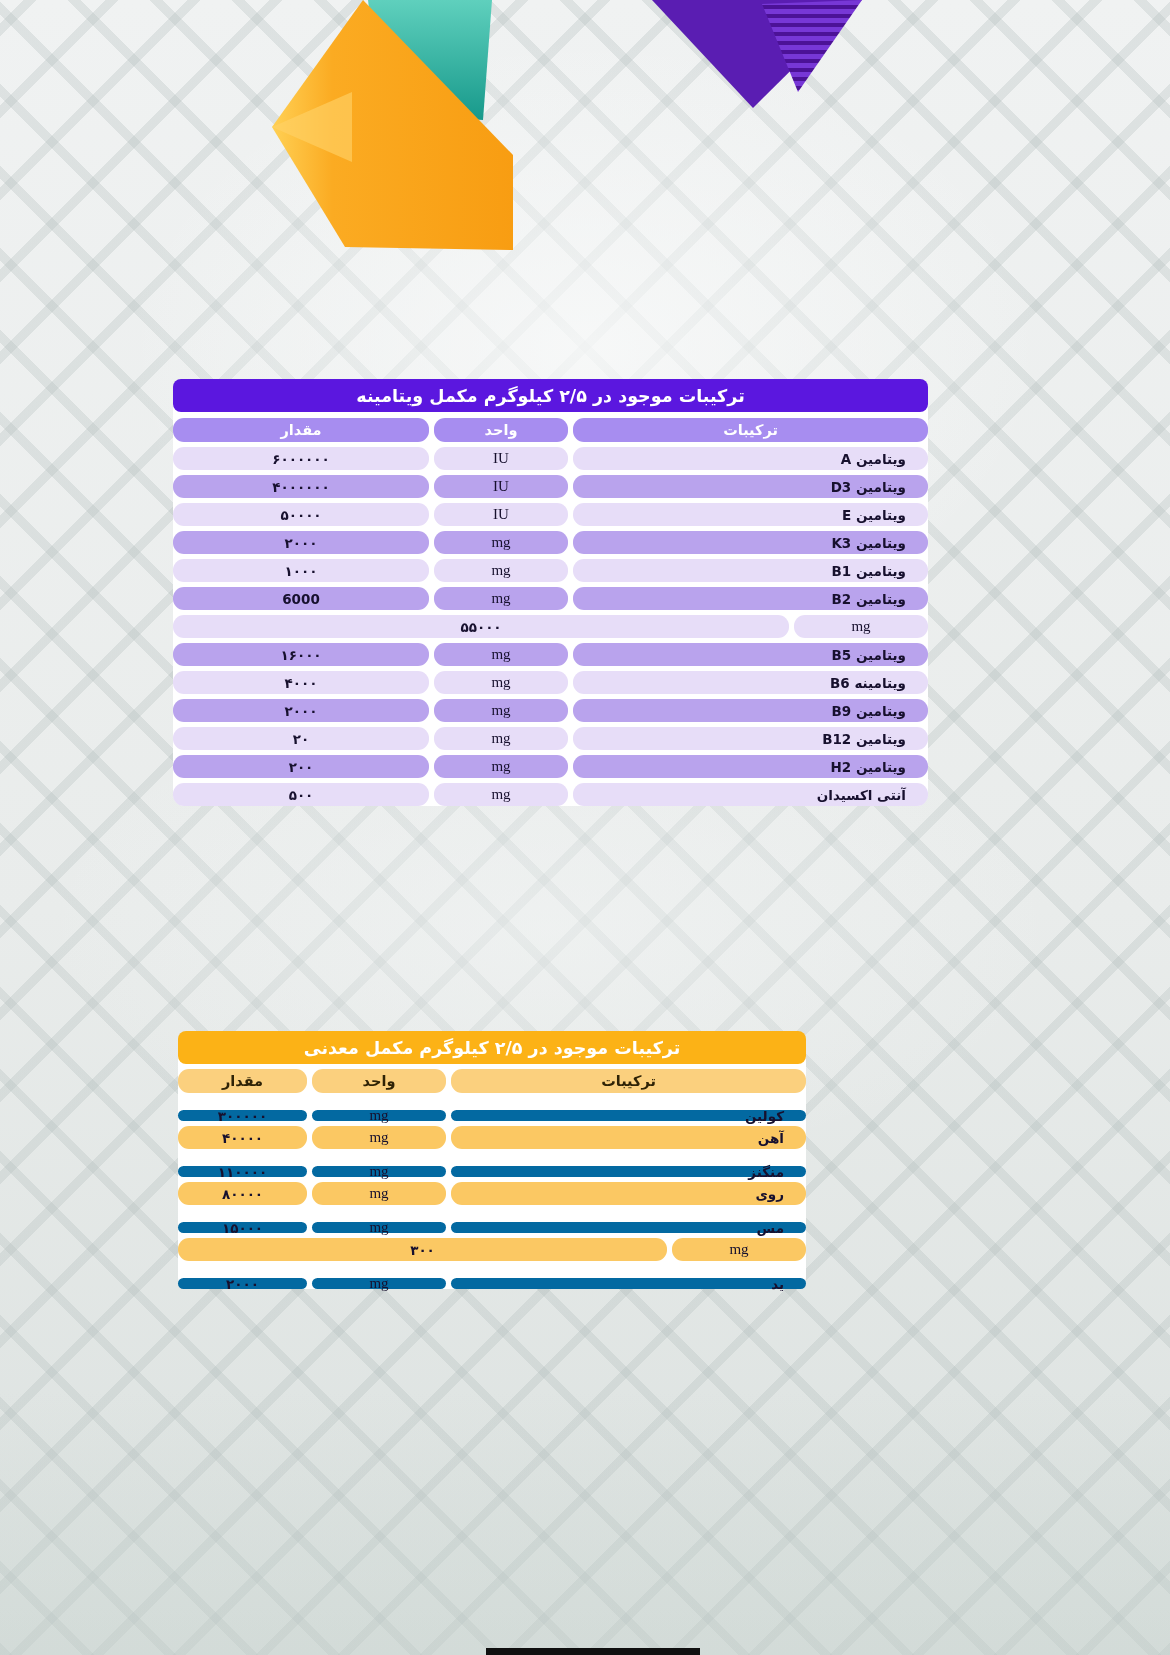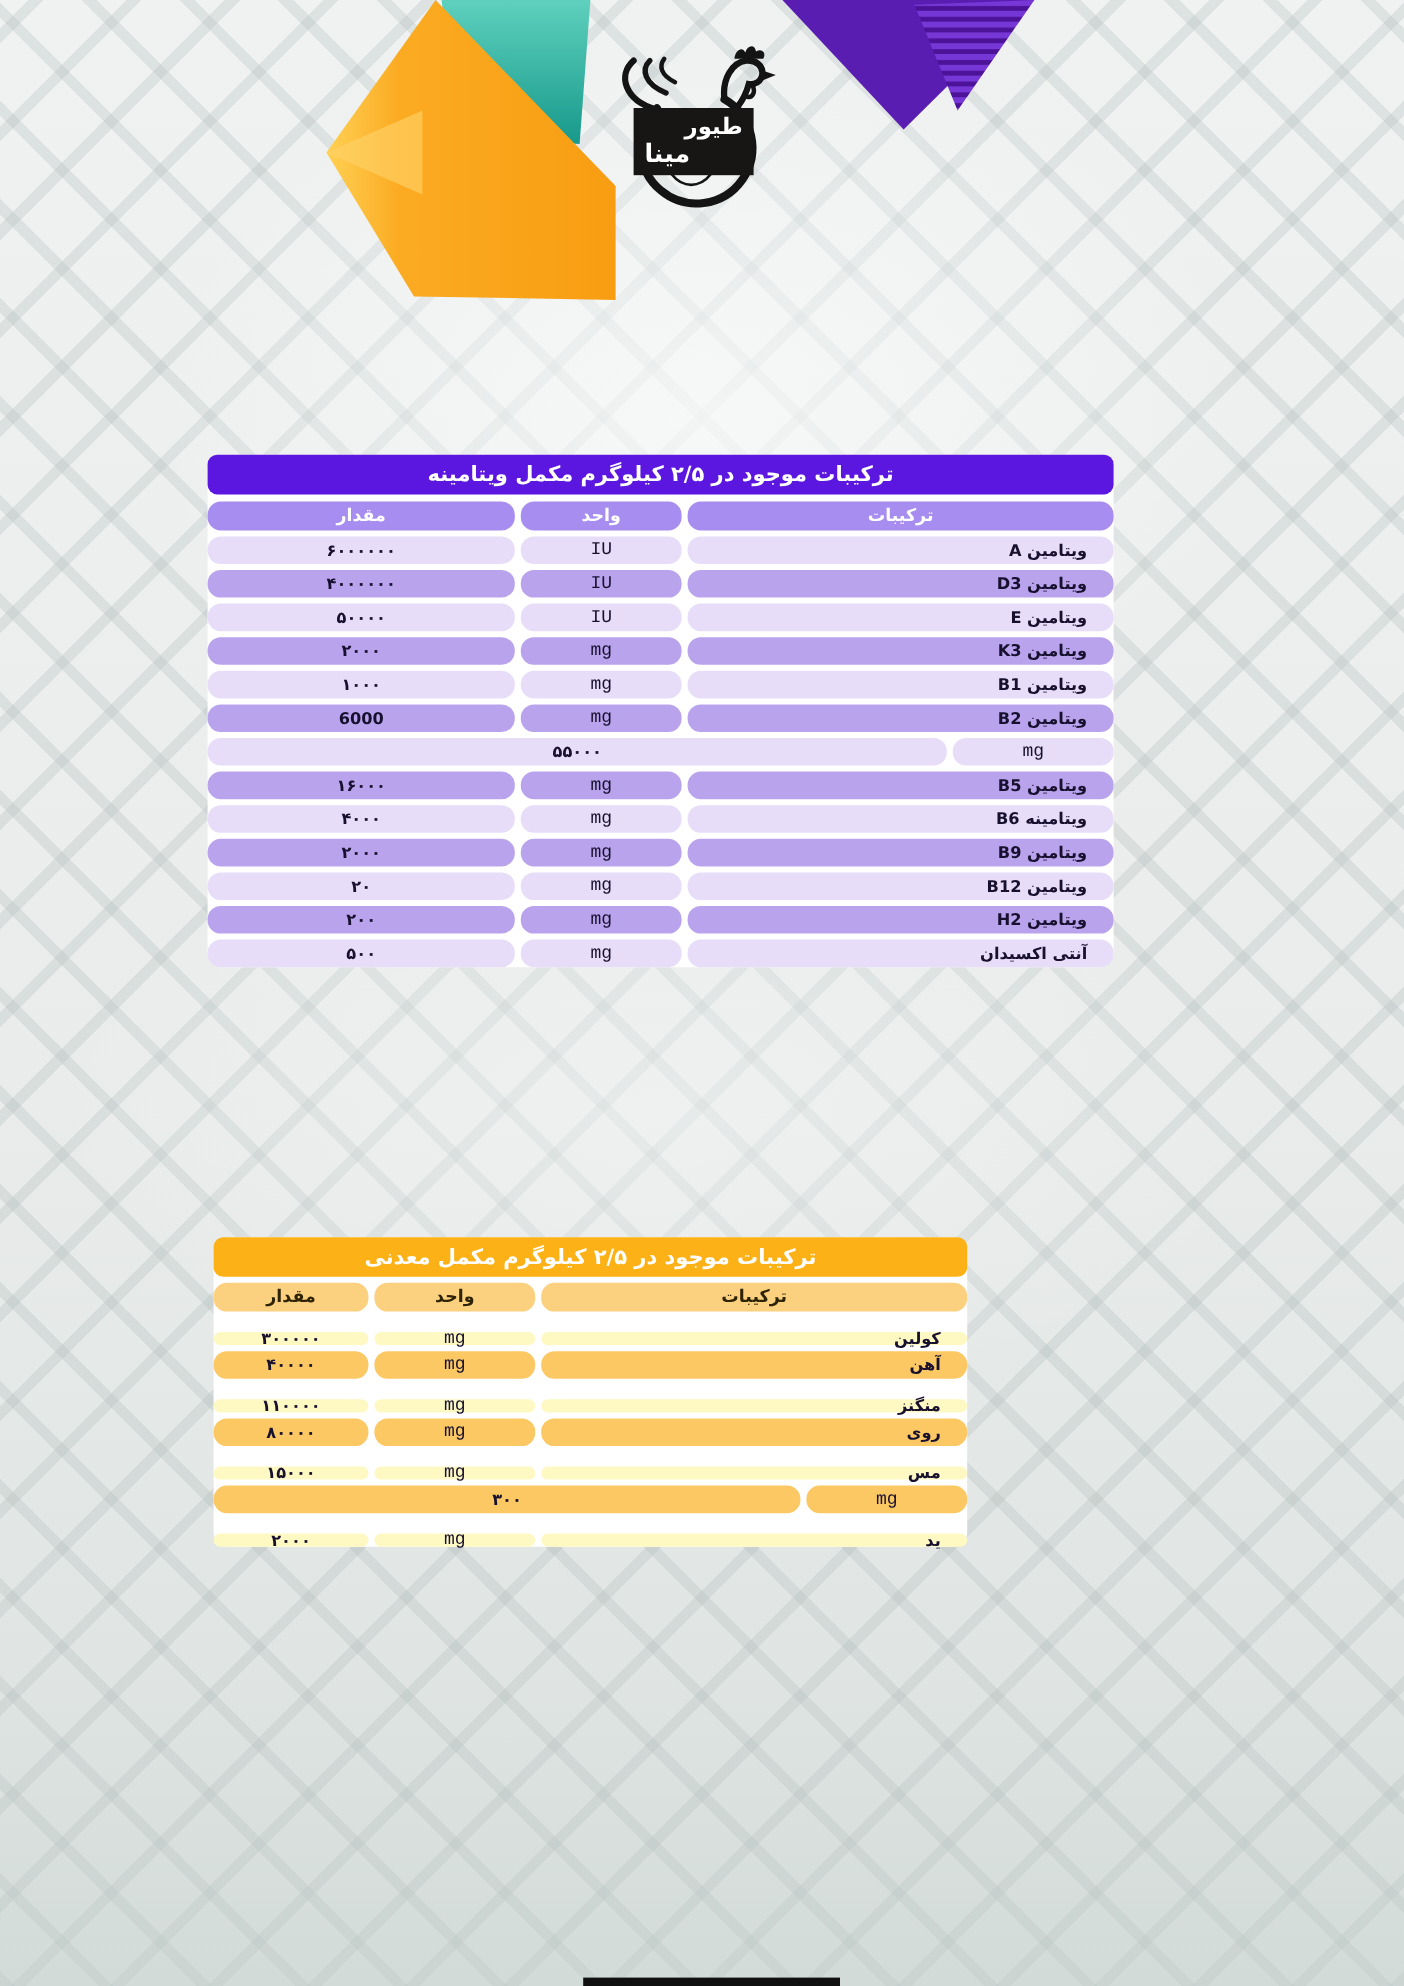--- a/index.html
+++ b/index.html
@@ -41,35 +41,35 @@
     height:33px;border-radius:8px;display:flex;align-items:center;justify-content:center;
     color:#fff;font-weight:bold;font-size:17.5px;
   }
   .row{display:flex;direction:rtl;gap:5px;height:23px;margin-top:5px;}
   .row.head{height:24px;margin-top:6px;}
   .cell{
     border-radius:11px;display:flex;align-items:center;justify-content:center;
     font-weight:bold;font-size:13.5px;color:#17102e;box-sizing:border-box;
   }
   .cell.name{flex:0 0 355px;justify-content:flex-start;padding-right:22px;}
-  .cell.unit{flex:0 0 134px;font-family:Liberation Mono, monospace;font-weight:normal;font-size:15px;}
+  .cell.unit{flex:0 0 134px;font-family:Liberation Serif, serif;font-weight:normal;font-size:15px;}
   .cell.amount{flex:1 1 auto;text-align:right;}
   
   .tbl.vitamin{left:173px;top:379px;width:755px;}
   .tbl.vitamin .title{background:#5b17df;}
   .tbl.vitamin .row.head .cell{background:#a78df0;color:#fff;font-size:14.5px;font-family:"DejaVu Sans",sans-serif;font-weight:bold;}
   .tbl.vitamin .row.light .cell{background:#e7ddf8;}
   .tbl.vitamin .row.dark  .cell{background:#b9a3ed;}
   
   .tbl.mineral{left:178px;top:1031px;width:628px;}
   .tbl.mineral .title{background:#fcb216;}
   .tbl.mineral .row{margin-top:5px;}
   .tbl.mineral .rows{margin-top:4px;}
   .tbl.mineral .row.head .cell{background:#fbd07e;color:#2f2306;font-size:14.5px;font-family:"DejaVu Sans",sans-serif;font-weight:bold;}
-  .tbl.mineral .row.light .cell{background:#fef9c3;margin-top:12px;}
+  .tbl.mineral .row.light .cell{background:#0369a1;margin-top:12px;}
   .tbl.mineral .row.dark  .cell{background:#fbc863;}
   .bottom-bar{position:absolute;left:486px;top:1648px;width:214px;height:7px;background:#101010;}
 </style>
 </head>
 <body>
 
 <div class="page">
   <div class="bg-pattern"></div>
   <div class="bg-soft"></div>
 
@@ -95,41 +95,20 @@
     <g>
       <polygon points="363,0 513,155 513,250 345,247 272,127" fill="url(#gOr)"></polygon>
       <polygon points="272,127 352,92 352,162" fill="#ffd166" opacity="0.65"></polygon>
     </g>
     <g>
       <polygon points="652,0 862,0 753,108" fill="#5a1db2"></polygon>
       <polygon points="762,4 862,0 798,92" fill="url(#pStripes)"></polygon>
     </g>
   </svg>
 
-  <div class="logo">
-    <svg width="165" height="168" viewBox="0 0 220 220">
-      <g stroke="#141414" fill="none" stroke-linecap="round">
-        <path d="M66,81 A62,62 0 1 0 141,71" stroke-width="9"></path>
-        <ellipse cx="104" cy="128" rx="30" ry="38" stroke-width="3"></ellipse>
-        <path d="M141,71 C138,48 150,30 165,28 C176,27 184,34 183,43 C182,52 174,55 168,54 C162,76 150,86 141,93" stroke-width="7"></path>
-        <path d="M172,55 C176,63 172,70 166,68" stroke-width="5"></path>
-        <path d="M64,82 C30,72 22,44 40,28" stroke-width="7"></path>
-        <path d="M76,64 C52,54 48,38 58,28" stroke-width="6"></path>
-        <path d="M86,52 C70,44 68,34 74,26" stroke-width="5"></path>
-      </g>
-      <g fill="#141414" stroke="none">
-        <path d="M152,26 C153,16 161,12 164,19 C167,10 175,10 176,18 C182,14 188,19 184,26 Z"></path>
-        <path d="M183,39 L198,44 L183,50 Z"></path>
-      </g>
-    </svg>
-    <div class="logo-box">
-      <span class="logo-word top">طیور</span>
-      <span class="logo-word bottom">مینا</span>
-    </div>
-  </div>
 
   <section class="tbl vitamin">
     <div class="title">ترکیبات موجود در ۲/۵ کیلوگرم مکمل ویتامینه</div>
     <div class="row head">
       <div class="cell name" style="justify-content:center;padding-right:0;">ترکیبات</div>
       <div class="cell unit">واحد</div>
       <div class="cell amount">مقدار</div>
     </div>
     <div class="rows" id="vitamin-rows">
         <div class="row light">

